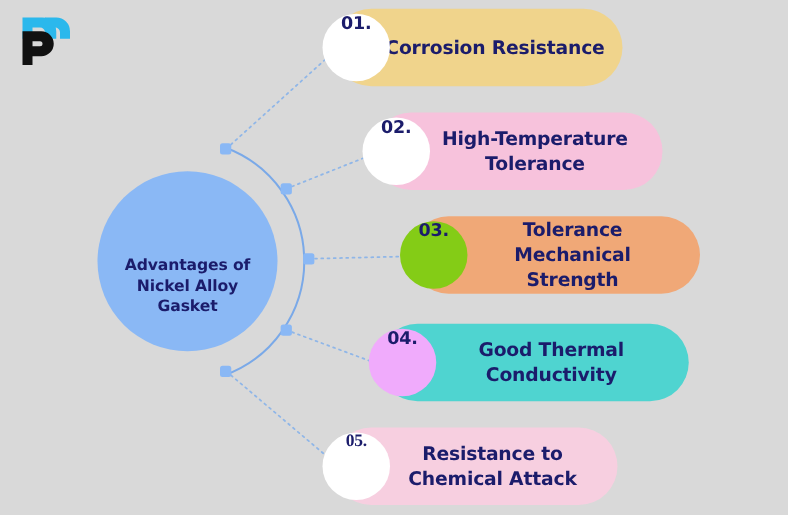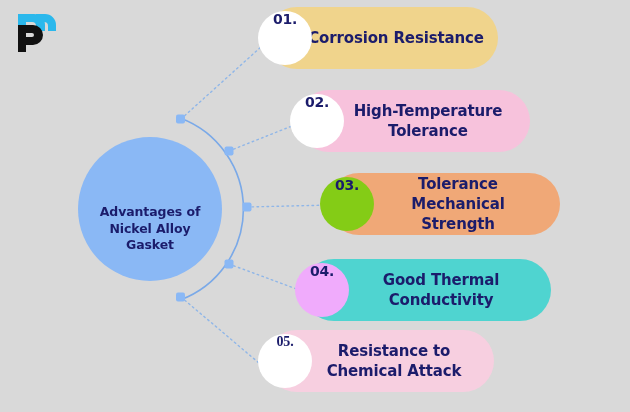--- a/index.html
+++ b/index.html
@@ -117,21 +117,21 @@
   #item-2 .badge { left: -8px; }
 
   #item-3 { left: 328px; top: 173px; width: 232px; }
   #item-3 .pill  { width: 232px; }
   #item-3 .badge { left: -8px; }
 
   #item-4 { left: 303px; top: 259px; width: 248px; }
   #item-4 .pill  { width: 248px; }
   #item-4 .badge { left: -8px; }
 
-  #item-5 { left: 266px; top: 330px; width: 228px; }
+  #item-5 { left: 266px; top: 342px; width: 228px; }
   #item-5 .pill  { width: 228px; }
   #item-5 .badge { left: -8px; }
 </style>
 </head>
 <body>
 
 <div id="infographic" style="background: rgb(217, 217, 217);">
 
   <div id="logo">
     <svg width="54" height="46" viewBox="0 0 54 46">

